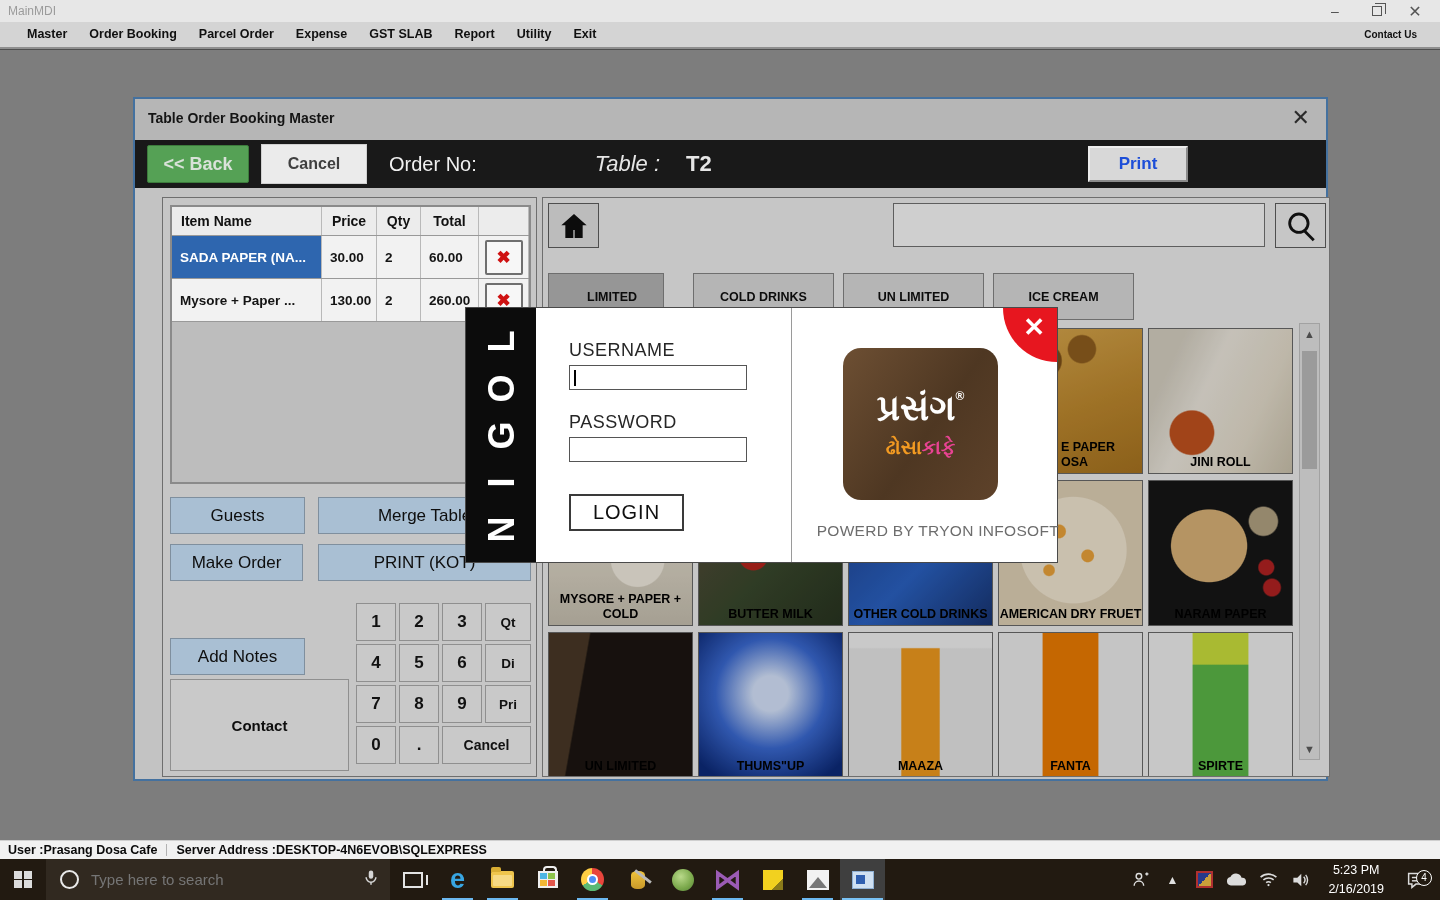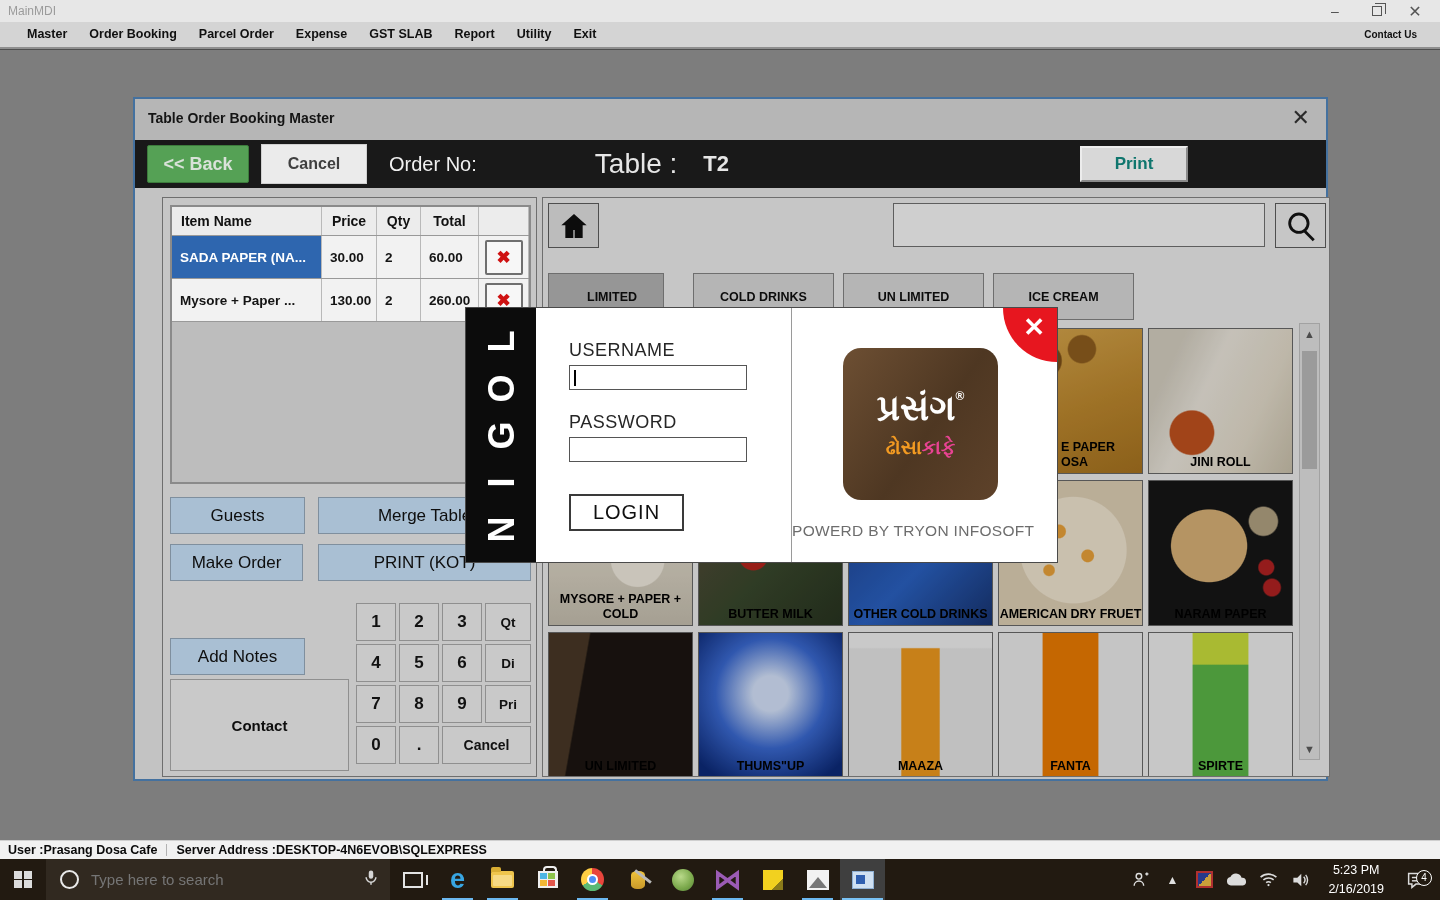--- a/index.html
+++ b/index.html
@@ -23,23 +23,23 @@
 
   
   .dialog{position:absolute;left:133px;top:97px;width:1195px;height:684px;background:#c3c3c3;border:2px solid #44719f;z-index:1;}
   .dlg-titlebar{position:relative;height:41px;background:#b6b6b6;}
   .dlg-title{position:absolute;left:13px;top:11px;font-size:14px;font-weight:600;color:#141414;}
   .dlg-close{position:absolute;right:16px;top:7px;font-size:22px;color:#2b2b2b;line-height:24px;font-weight:400;}
   .blackbar{position:absolute;left:0;top:41px;width:100%;height:48px;background:#191919;display:flex;align-items:center;}
   .btn-back{margin-left:12px;width:102px;height:38px;background:#55a155;border:1px solid #3c7c3c;color:#d9e2d9;font-weight:700;font-size:18px;display:flex;align-items:center;justify-content:center;border-radius:2px;}
   .btn-cancel{margin-left:12px;width:106px;height:40px;background:#ebebeb;border:1px solid #cfcfcf;color:#3f3f3f;font-weight:700;font-size:16px;display:flex;align-items:center;justify-content:center;}
   .lbl-orderno{margin-left:22px;font-size:20px;color:#f0f0f0;}
-  .lbl-table{margin-left:118px;font-size:28px;color:#e6e6e6;}
+  .lbl-table{margin-left:118px;font-size:22px;color:#e6e6e6;font-style:italic;}
   .lbl-tableval{margin-left:26px;font-size:22px;color:#e6e6e6;font-weight:600;}
-  .btn-print{position:absolute;right:138px;top:47px;width:108px;height:36px;background:#d8d8d8;border:2px solid #ececec;border-right-color:#8a8a8a;border-bottom-color:#8a8a8a;color:#0f766e;font-weight:700;font-size:17px;display:flex;align-items:center;justify-content:center;}
+  .btn-print{position:absolute;right:138px;top:47px;width:100px;height:36px;background:#d8d8d8;border:2px solid #ececec;border-right-color:#8a8a8a;border-bottom-color:#8a8a8a;color:#1d4ed8;font-weight:700;font-size:17px;display:flex;align-items:center;justify-content:center;}
 
   
   .left-panel{position:absolute;left:27px;top:98px;width:375px;height:580px;background:#c6c6c6;border:1px solid #6e6e6e;}
   .items-table{position:absolute;left:7px;top:7px;width:361px;height:279px;background:#bdbdbd;border:2px solid #8a8a8a;display:flex;flex-direction:column;}
   .thead,.trow{display:grid;grid-template-columns:150px 55px 44px 58px 1fr;}
   .thead{height:29px;background:#ececec;border-bottom:1px solid #999;}
   .thead .cell{font-weight:700;font-size:14px;display:flex;align-items:center;padding-left:9px;border-right:1px solid #b9b9b9;}
   .thead .cell.cnum{justify-content:center;padding-left:0;}
   .trow{height:43px;background:#f2f2f2;border-bottom:1px solid #999;}
   .trow .cell{display:flex;align-items:center;font-weight:700;font-size:13.5px;padding-left:8px;border-right:1px solid #b9b9b9;color:#141414;overflow:hidden;white-space:nowrap;}
@@ -101,21 +101,21 @@
   .lg-input{position:absolute;left:103px;width:178px;height:25px;border:1px solid #555;background:#fff;font-size:14px;padding:0 4px;}
   .i-user{top:57px;} .i-pass{top:129px;}
   .caret{position:absolute;left:4px;top:4px;width:2px;height:16px;background:#000;}
   .btn-login{position:absolute;left:103px;top:186px;width:115px;height:37px;background:#fff;border:2px solid #3a3a3a;font-size:20px;letter-spacing:1px;color:#101010;display:flex;align-items:center;justify-content:center;}
   .login-divider{position:absolute;left:325px;top:0;width:1px;height:100%;background:#9a9a9a;}
   .logo{position:absolute;left:377px;top:40px;width:155px;height:152px;border-radius:18px;background:linear-gradient(125deg,#6d4f33,#4e3722 55%,#5e422a);display:flex;flex-direction:column;align-items:center;justify-content:center;}
   .logo-l1{color:#fefefe;font-size:36px;font-weight:700;line-height:1;}
   .logo-reg{color:#fff;font-size:12px;vertical-align:top;}
   .logo-l2{margin-top:10px;font-size:20px;font-weight:700;}
   .logo-l2a{color:#f29a22;} .logo-l2b{color:#e84393;}
-  .powered{position:absolute;left:326px;top:214px;width:267px;text-align:left;font-size:15.5px;color:#6d6d6d;letter-spacing:.3px;}
+  .powered{position:absolute;left:326px;top:214px;width:267px;text-align:right;font-size:15.5px;color:#6d6d6d;letter-spacing:.3px;}
   .login-close{position:absolute;right:0;top:0;width:54px;height:54px;background:#e7161f;border-bottom-left-radius:100%;}
   .login-close span{position:absolute;right:12px;top:4px;color:#fff;font-weight:700;font-size:26px;}
 
   
   .statusbar{position:absolute;left:0;top:840px;width:1440px;height:19px;background:#f1f1f1;border-top:1px solid #cfcfcf;display:flex;align-items:center;font-weight:700;font-size:12.5px;color:#0a0a0a;}
   .sb-user{margin-left:8px;} .sb-div{width:1px;height:12px;background:#b2b2b2;margin:0 9px;} 
 
   
   .taskbar{position:absolute;left:0;top:859px;width:1440px;height:41px;background:#221a11;display:flex;align-items:stretch;}
   .tb-start{width:46px;display:flex;align-items:center;justify-content:center;}

